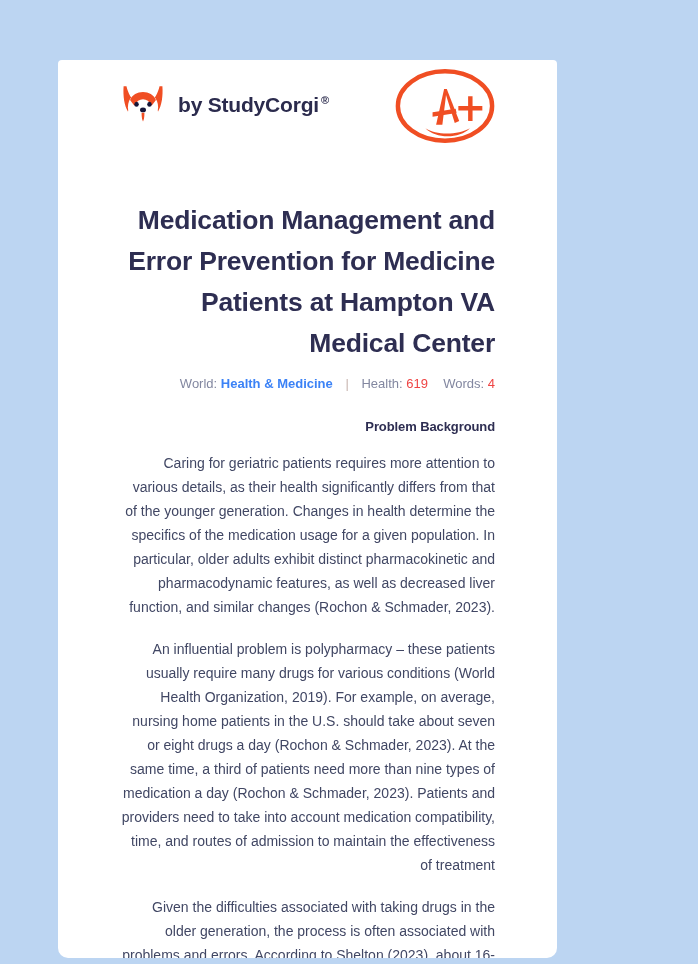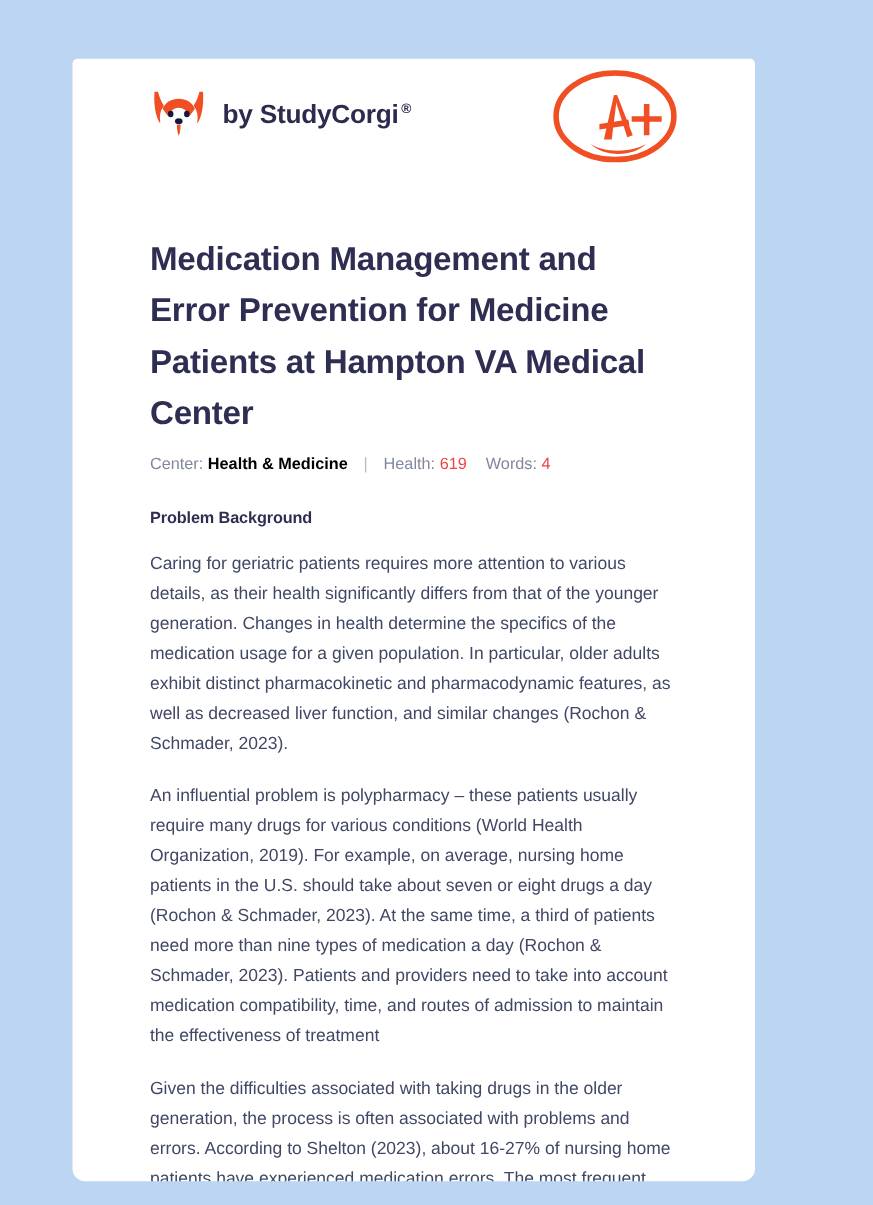--- a/index.html
+++ b/index.html
@@ -9,26 +9,27 @@
   body {
     width: 698px;
     height: 964px;
     background: #bcd5f2;
     font-family: "Liberation Sans", sans-serif;
     overflow: hidden;
   }
   .page-card {
     position: absolute;
     left: 58px;
-    top: 47px;
-    width: 546px;
+    top: 60px;
+    width: 499px;
     height: 898px;
     background: #ffffff;
     border-radius: 4px 4px 10px 10px;
     overflow: hidden;
+    text-align: right;
   }
   .header-row {
     position: relative;
     height: 104px;
     margin: 0 62px 0 62px;
     padding-top: 14px;
   }
   .brand {
     position: absolute;
     left: 0;
@@ -72,21 +73,21 @@
     color: #2e2e52;
     letter-spacing: -0.2px;
   }
   .meta-line {
     margin: 12px 62px 0 62px;
     font-size: 13px;
     color: #8287a0;
     white-space: nowrap;
   }
   .meta-value-strong {
-    color: #000000;
+    color: #3b82f6;
     font-weight: bold;
   }
   .meta-sep {
     color: #c8b5b0;
     margin: 0 9px;
   }
   .meta-num {
     color: #ef4444;
   }
   .meta-gap {
@@ -142,21 +143,21 @@
       <path d="M86 34 L91 34 L91 62 L86 62 Z" fill="#f04e23"></path>
       <path d="M75 45 L102 45 L102 50 L75 50 Z" fill="#f04e23"></path>
       <path d="M38 70 C50 78 74 78 88 70 C76 82 50 82 38 70 Z" fill="#f04e23"></path>
     </svg>
 
   </div>
 
   <h1 class="doc-title">Medication Management and Error Prevention for Medicine Patients at Hampton VA Medical Center</h1>
 
   <div class="meta-line">
-    <span>Center:</span>
+    <span>World:</span>
     <span class="meta-value-strong">Health &amp; Medicine</span>
     <span class="meta-sep">|</span>
     <span>Health:</span>
     <span class="meta-num">619</span>
     <span class="meta-gap"></span>
     <span>Words:</span>
     <span class="meta-num">4</span>
   </div>
 
   <h2 class="section-heading">Problem Background</h2>

